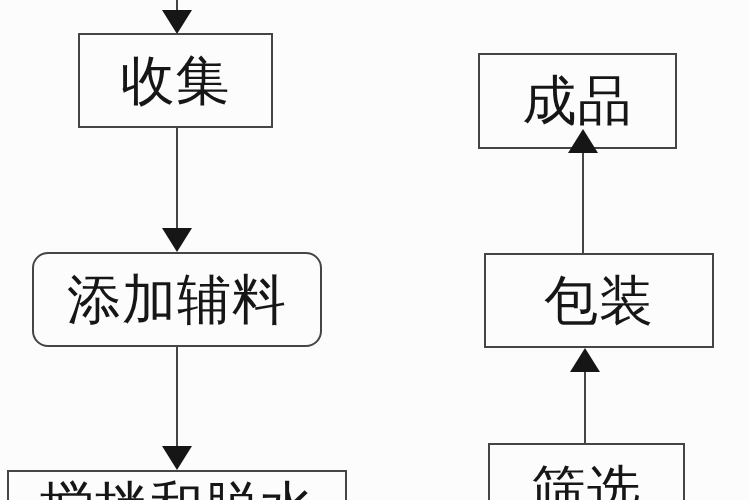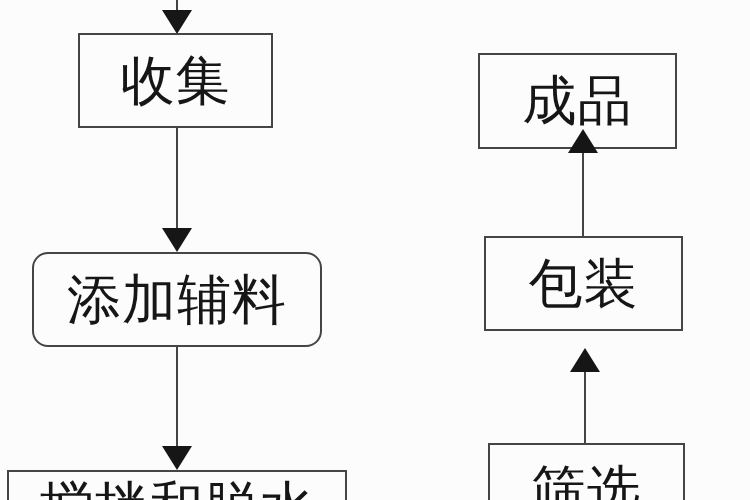--- a/index.html
+++ b/index.html
@@ -97,21 +97,21 @@
 
   <div class="box" style="left:478px; top:33px; width:199px; height:96px;margin-top:20px;">
     <span class="box-label">成品</span>
   </div>
 
   <div>
     <div class="arrowhead up" style="left:568px; top:129px;"></div>
     <div class="vline" style="left:582px; top:153px; height:100px;"></div>
   </div>
 
-  <div class="box" style="left:484px; top:236px; width:199px; height:95px;">
+  <div class="box" style="left:484px; top:253px; width:230px; height:95px;">
     <span class="box-label">包装</span>
   </div>
 
   <div>
     <div class="arrowhead up" style="left:570px; top:348px;"></div>
     <div class="vline" style="left:584px; top:372px; height:71px;"></div>
   </div>
 
   <div class="box" style="left:488px; top:443px; width:197px; height:95px;">
     <span class="box-label">筛选</span>

